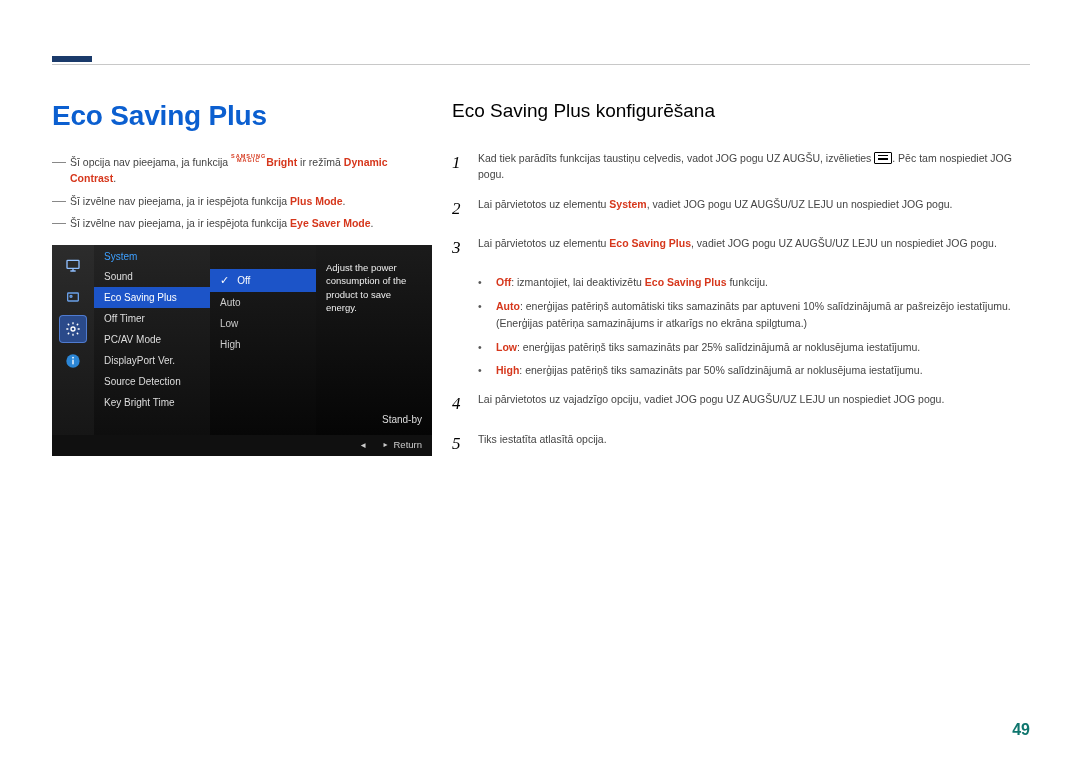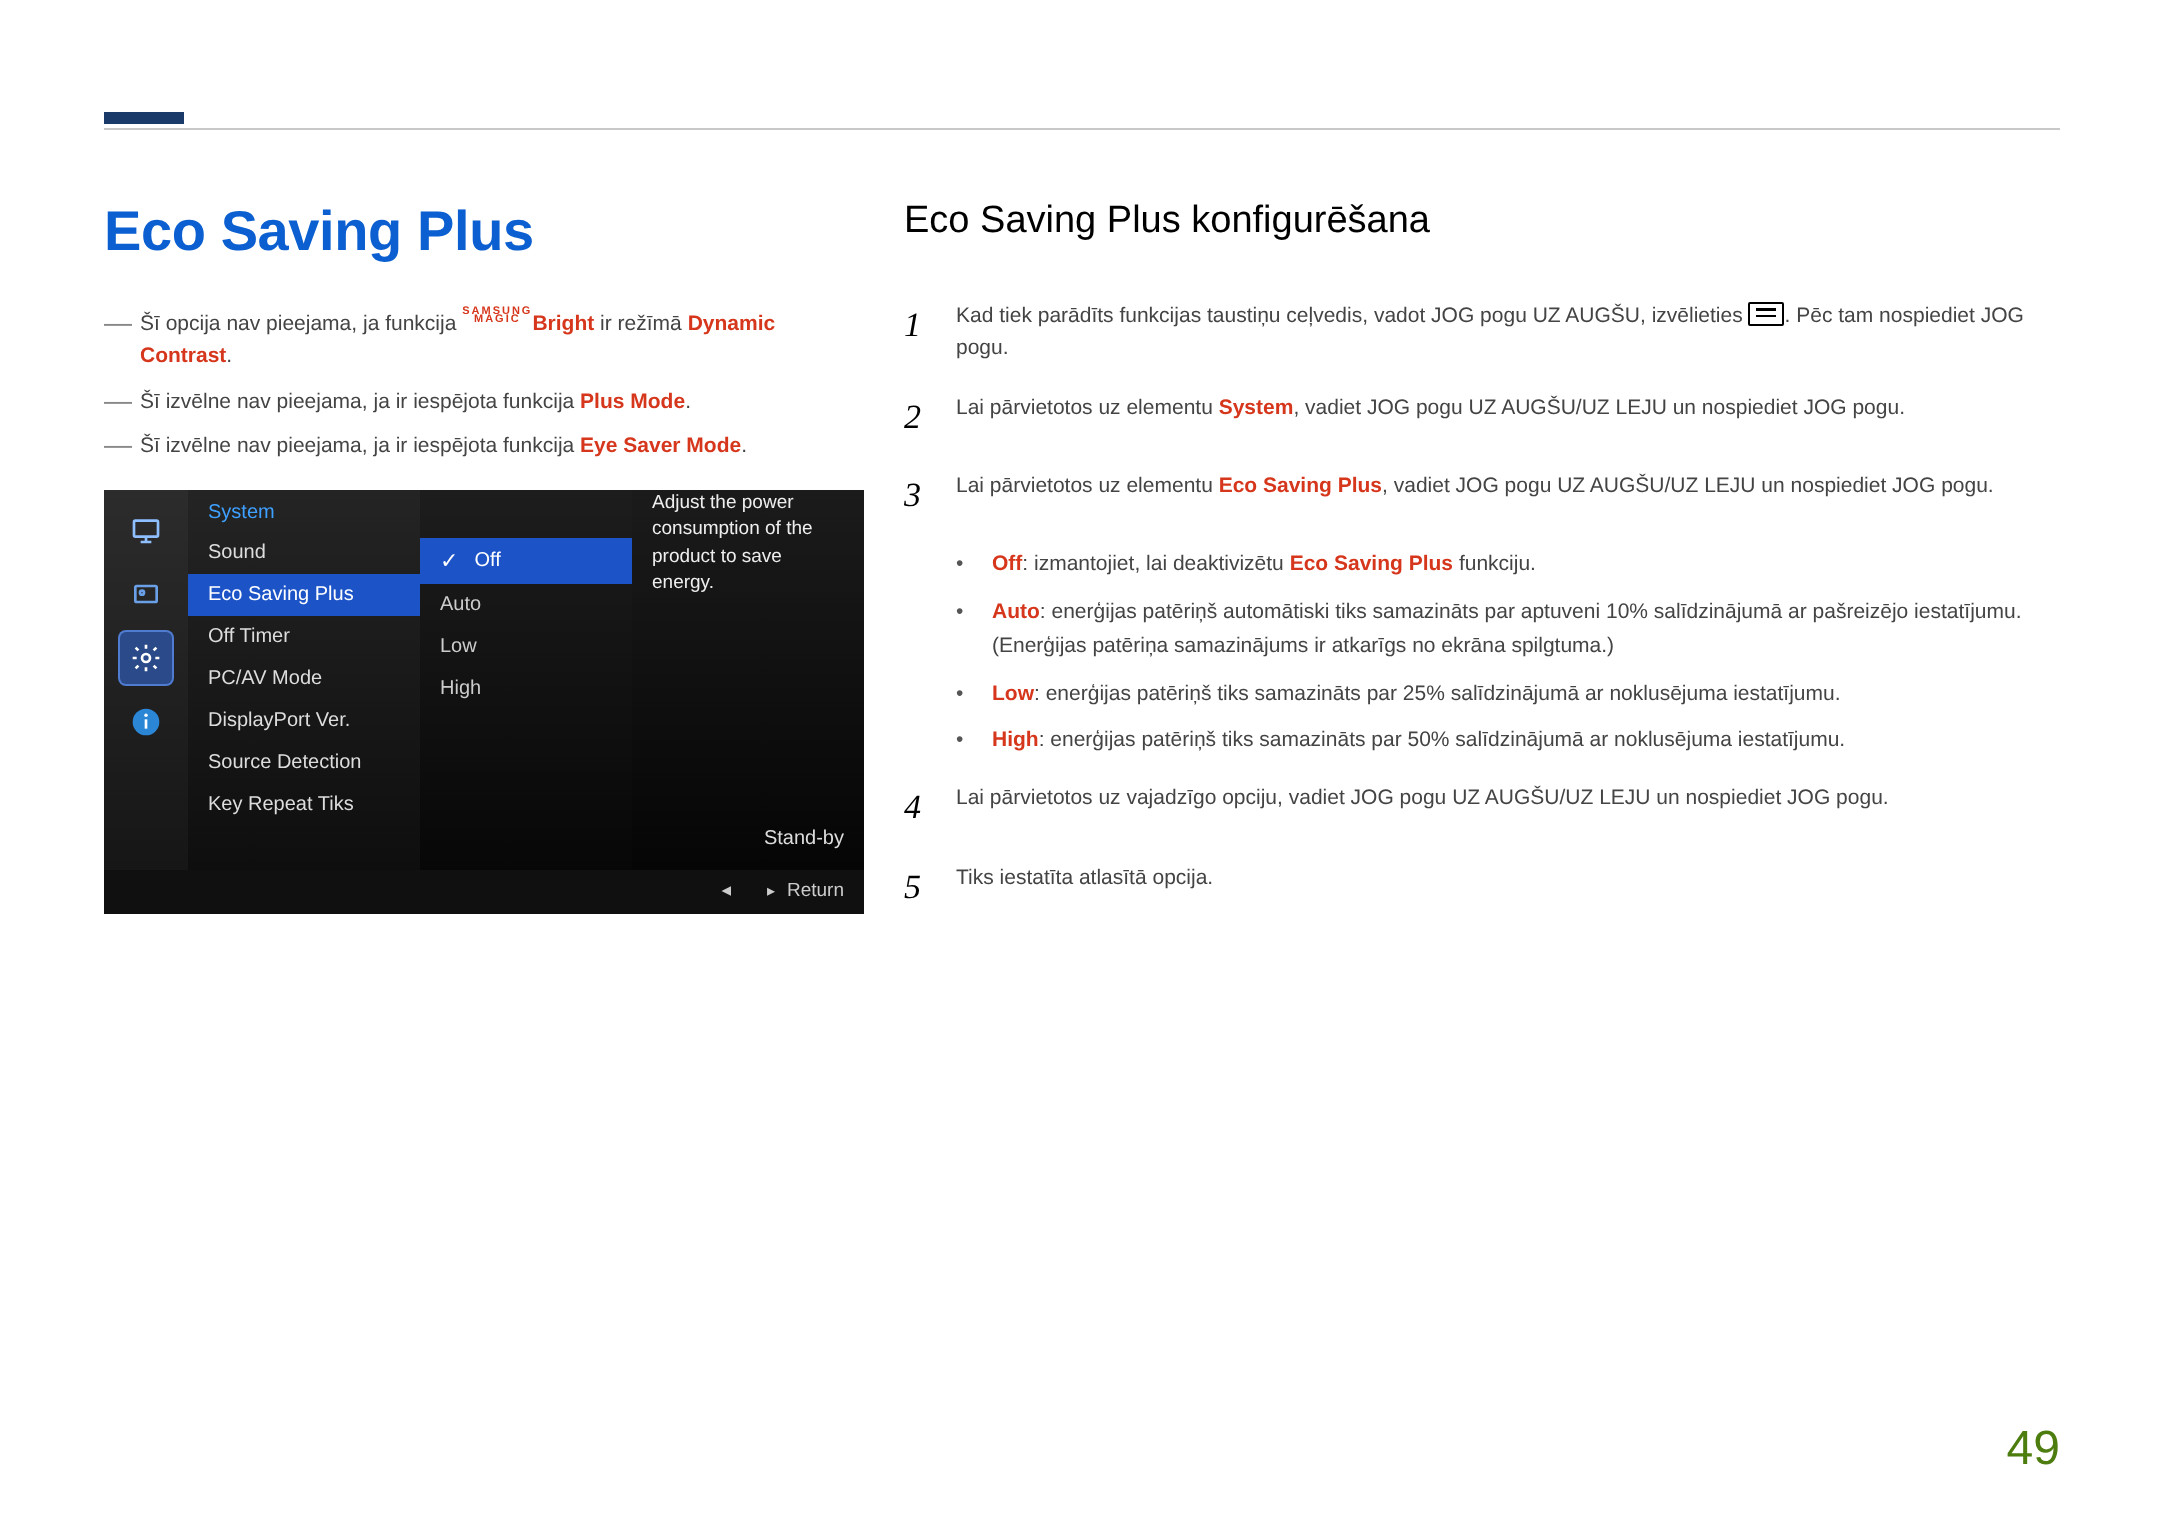--- a/index.html
+++ b/index.html
@@ -131,21 +131,21 @@
     font-size: 10px;
     color: #ccc;
     margin-top: 0;
   }
   .opt-item.first { margin-top: 24px; }
   .opt-item.hl { background: #1c54c8; color: #fff; display: flex; align-items: center; }
   .opt-item.hl .chk { color: #fff; margin-right: 8px; font-size: 11px; }
   .desc-col {
     flex: 1;
     background: linear-gradient(#1b1b1b,#050505);
-    padding: 0 10px;
+    padding: 16px 10px;
     position: relative;
   }
   .desc-col .dtext { font-size: 9.5px; line-height: 1.4; color: #eee; }
   .desc-col .sb { position: absolute; bottom: 10px; right: 10px; font-size: 10px; color: #ddd; }
   .menu-footer {
     display: flex;
     justify-content: flex-end;
     align-items: center;
     padding: 4px 10px 6px;
     background: #101010;
@@ -181,23 +181,23 @@
   .sub-bullets { margin: 6px 0 12px 26px; }
   .sub-li { display: flex; font-size: 10.5px; line-height: 1.6; margin-bottom: 7px; color: #444; }
   .sub-li .dot { width: 18px; color: #555; }
   .sub-li .txt { flex: 1; }
   .sub-li .indent { display: block; }
 
   .page-num {
     position: absolute;
     bottom: 24px;
     right: 50px;
-    font-size: 24px;
-    color: #4d7c0f;
-    font-weight: 400;
+    font-size: 16px;
+    color: #0f766e;
+    font-weight: 700;
   }
 
   svg { width: 16px; height: 16px; }
 </style>
 </head>
 <body>
 
 <div class="top-blue"></div>
 <div class="top-rule"></div>
 
@@ -255,21 +255,21 @@
           </div>
         </div>
         <div class="list-col">
           <div class="list-hdr">System</div>
           <div class="list-item">Sound</div>
           <div class="list-item hl">Eco Saving Plus</div>
           <div class="list-item">Off Timer</div>
           <div class="list-item">PC/AV Mode</div>
           <div class="list-item">DisplayPort Ver.</div>
           <div class="list-item">Source Detection</div>
-          <div class="list-item">Key Repeat Tiks</div>
+          <div class="list-item">Key Bright Time</div>
         </div>
         <div class="opt-col">
           <div class="opt-item hl first">
               <span class="chk">✓</span>
               <span>Off</span>
             </div>
           <div class="opt-item">Auto</div>
           <div class="opt-item">Low</div>
           <div class="opt-item">High</div>
         </div>

